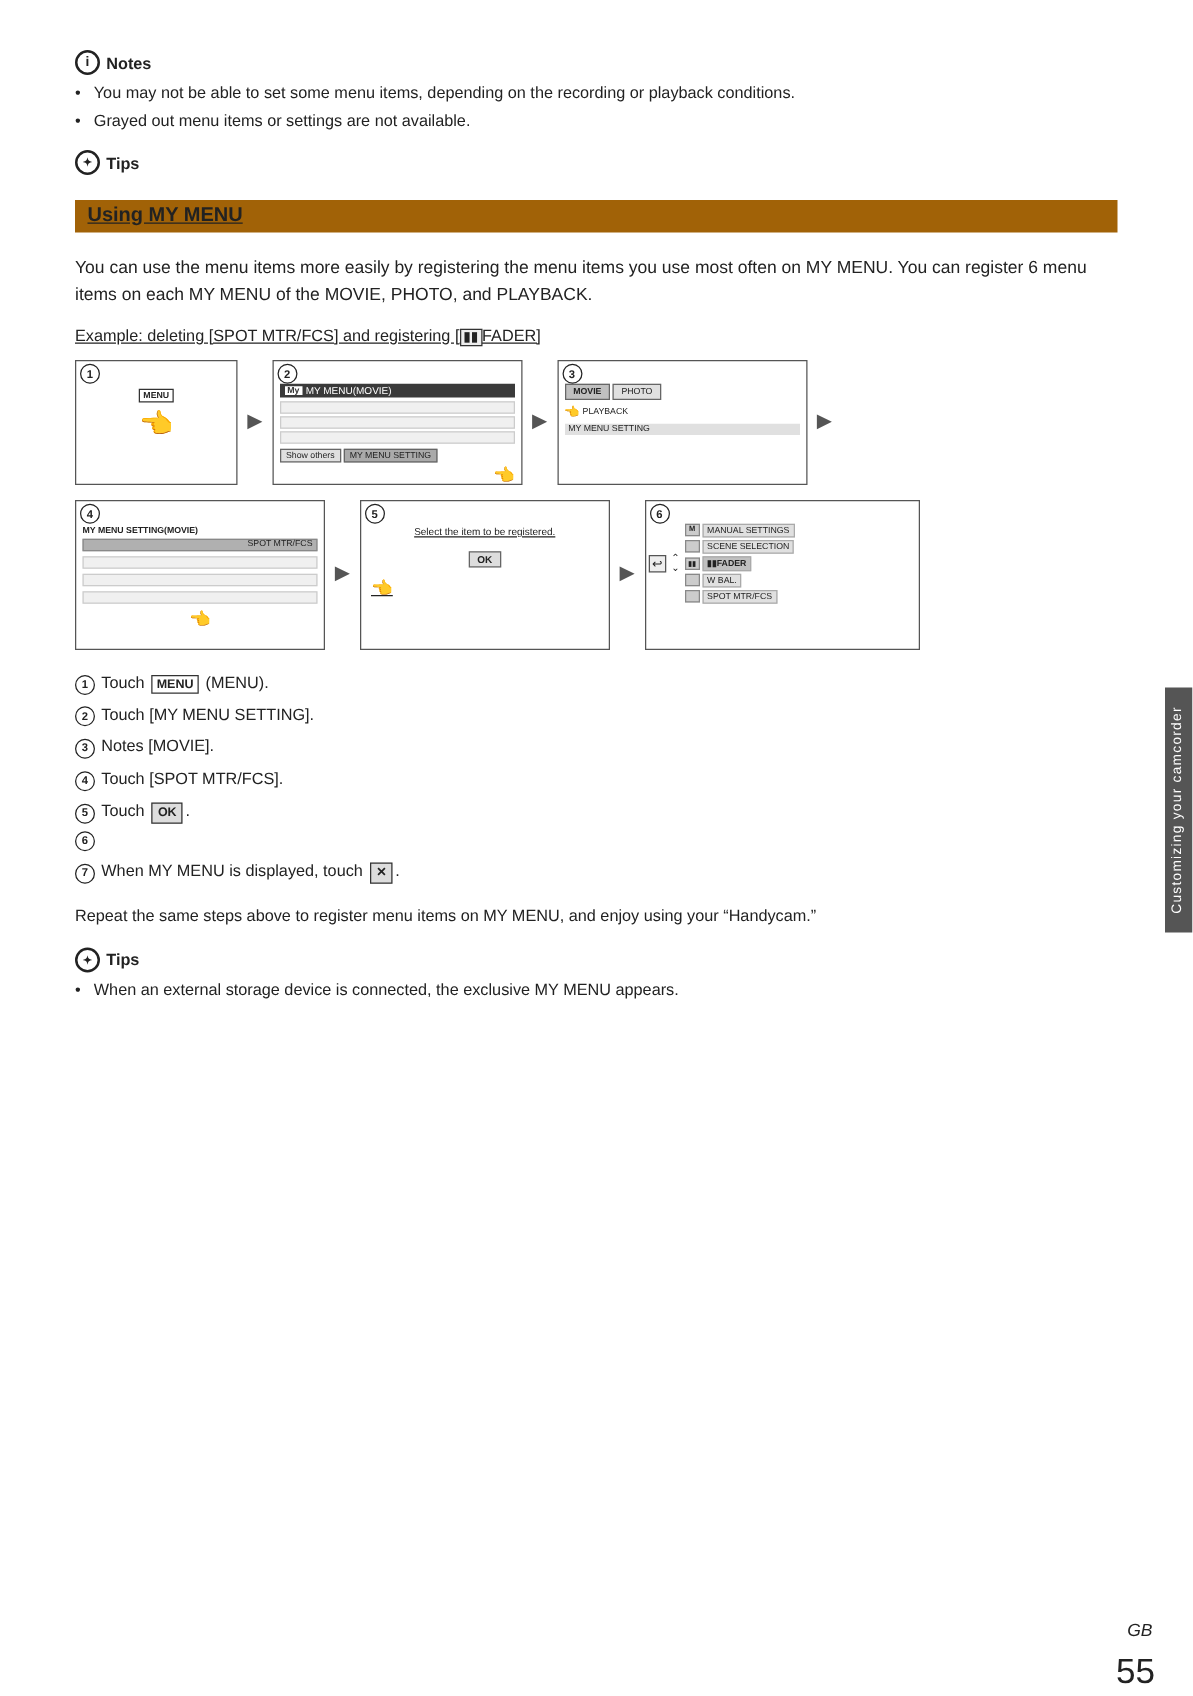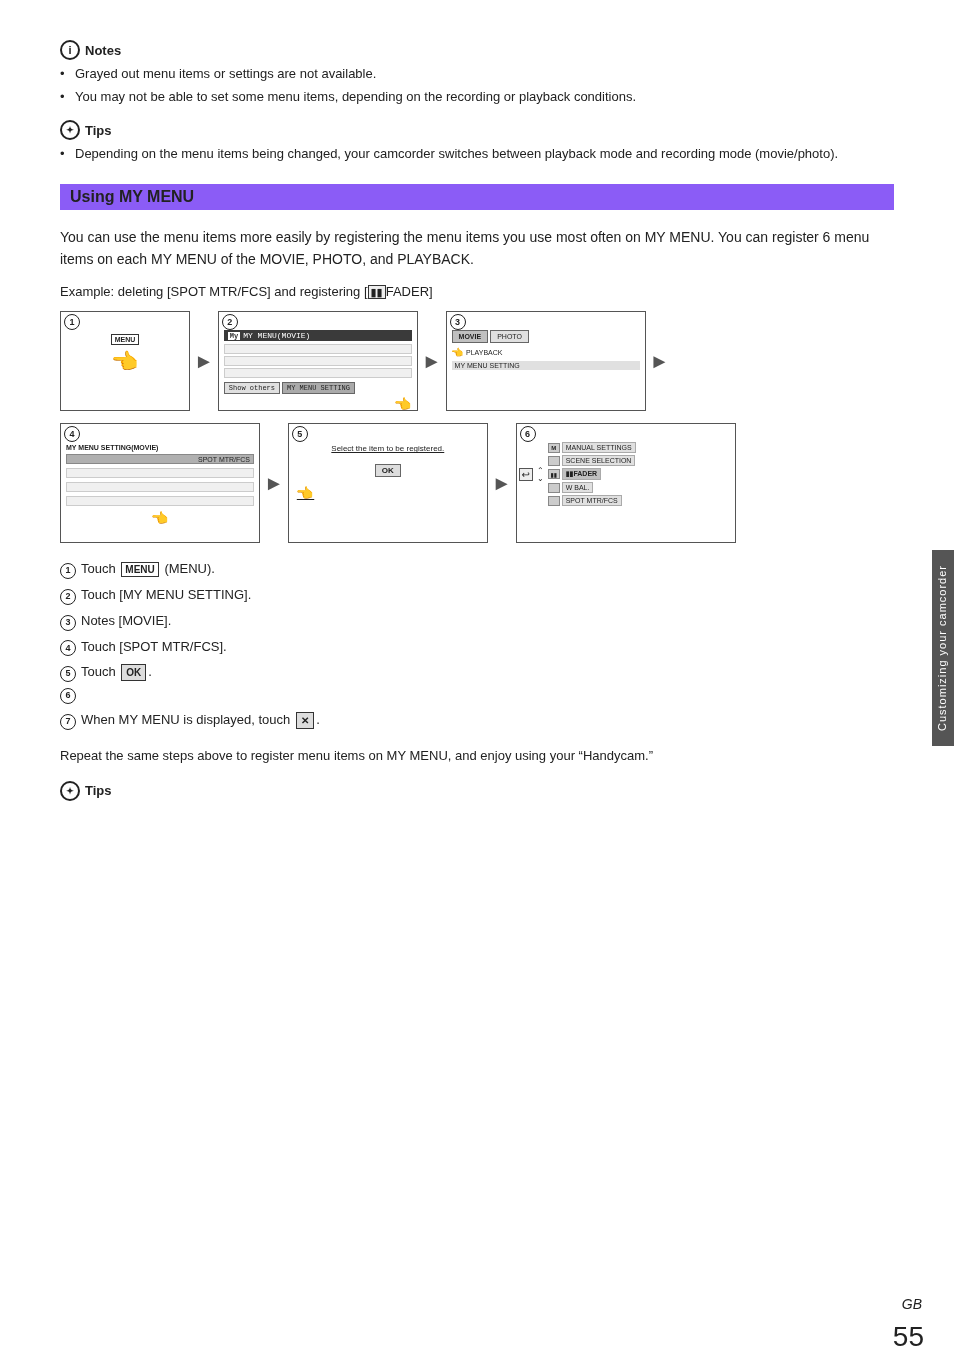--- a/index.html
+++ b/index.html
@@ -67,37 +67,39 @@
       line-height: 1.5;
     }
     .bullet-list li::before {
       content: '•';
       position: absolute;
       left: 0;
     }
 
     
     .section-box {
-      background: #8b5cf6;
+      background: #a16207;
       padding: 4px 10px;
       margin-top: 20px;
       margin-bottom: 16px;
       font-size: 16px;
       font-weight: bold;
+      text-decoration: underline;
     }
 
     .main-text {
       font-size: 14px;
       line-height: 1.6;
       margin-bottom: 14px;
     }
 
     .example-text {
       font-size: 13px;
       margin-bottom: 12px;
+      text-decoration: underline;
     }
 
     
     .diagram-row {
       display: flex;
       align-items: flex-start;
       gap: 0;
       margin-bottom: 12px;
     }
 
@@ -156,21 +158,20 @@
     }
     .step6-box {
       width: 200px;
       height: 120px;
     }
 
     
     .menu-inner {
       padding: 18px 5px 5px 5px;
       height: 100%;
-      font-family: Liberation Mono, monospace;
     }
 
     .menu-title-bar {
       background: #3a3a3a;
       color: #fff;
       font-size: 8px;
       padding: 1px 4px;
       margin-bottom: 3px;
       display: flex;
       align-items: center;
@@ -402,33 +403,30 @@
   </style>
 </head>
 <body>
 
 <div class="notes-section">
   <div class="section-header">
     <span class="icon-circle">i</span>
     <span>Notes</span>
   </div>
   <ul class="bullet-list">
+    <li>You may not be able to set some menu items, depending on the recording or playback conditions.</li>
     <li>Grayed out menu items or settings are not available.</li>
-    <li>You may not be able to set some menu items, depending on the recording or playback conditions.</li>
   </ul>
 </div>
 
 <div class="tips-section">
   <div class="section-header">
     <span class="tips-icon"></span>
     <span>Tips</span>
   </div>
-  <ul class="bullet-list">
-    <li>Depending on the menu items being changed, your camcorder switches between playback mode and recording mode (movie/photo).</li>
-  </ul>
 </div>
 
 <div class="section-box">
   <span>Using MY MENU</span>
 </div>
 
 <p class="main-text">You can use the menu items more easily by registering the menu items you use most often on MY MENU. You can register 6 menu items on each MY MENU of the MOVIE, PHOTO, and PLAYBACK.</p>
 
 <p class="example-text">
   <span>Example: deleting [SPOT MTR/FCS] and registering [</span><span style="font-size:11px; border:1px solid #333; padding:0 2px; background:#eee;">▮▮</span><span>FADER]</span>
@@ -606,18 +604,21 @@
 
 </div>
 
 <p class="repeat-text">Repeat the same steps above to register menu items on MY MENU, and enjoy using your “Handycam.”</p>
 
 <div class="tips-section">
   <div class="section-header">
     <span class="tips-icon"></span>
     <span>Tips</span>
   </div>
+  <ul class="bullet-list">
+    <li>When an external storage device is connected, the exclusive MY MENU appears.</li>
+  </ul>
 </div>
 
 <div class="sidebar-tab">Customizing your camcorder</div>
 
 <div class="page-gb">GB</div>
 <div class="page-num">55</div>
 
 </body></html>

